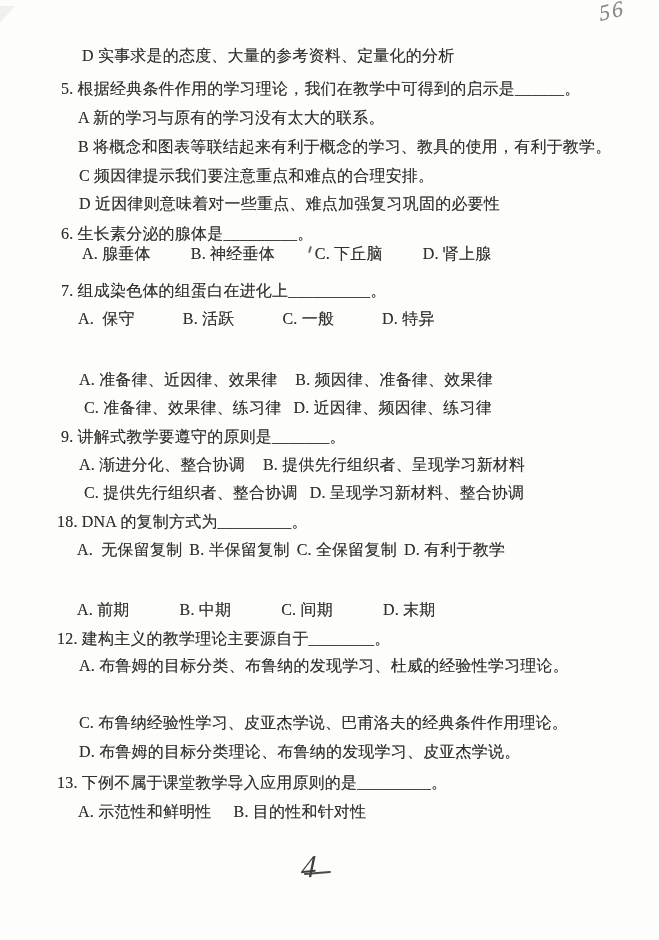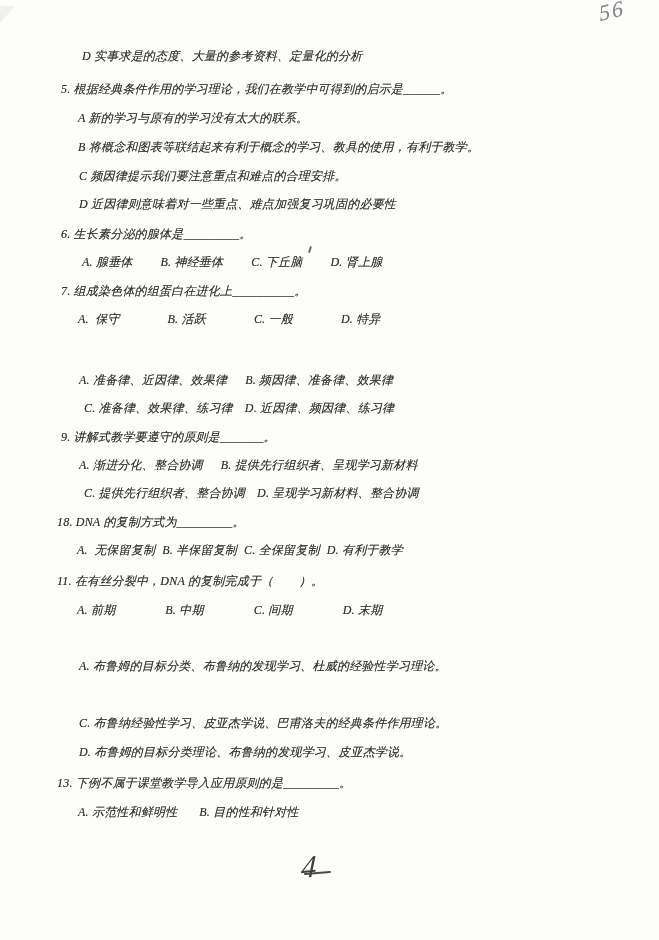--- a/index.html
+++ b/index.html
@@ -8,26 +8,25 @@
     width: 659px;
     height: 940px;
     margin: 0 auto;
     background: #fdfdfc;
     overflow: hidden;
     font-family: "Liberation Serif", "DejaVu Serif", serif;
     color: #333230;
   }
   .line {
     position: absolute;
-    font-size: 12px;
+    font-size: 16px;
     line-height: 20px;
     white-space: pre;
     letter-spacing: 0.2px;
     text-shadow: 0 0 0.5px rgba(50,50,48,0.55);
-    font-style: italic;
   }
   .row { display: flex; }
   .cell { white-space: pre; }
   .hand-corner {
     position: absolute;
     top: -2px;
     left: 599px;
     font-size: 22px;
     font-style: italic;
     color: #8b8b8b;
@@ -84,21 +83,21 @@
 
   <div class="line" style="top:46px;left:82px">D 实事求是的态度、大量的参考资料、定量化的分析</div>
 
   <div class="line" style="top:79px;left:61px">5. 根据经典条件作用的学习理论，我们在教学中可得到的启示是______。</div>
   <div class="line" style="top:108px;left:78px">A 新的学习与原有的学习没有太大的联系。</div>
   <div class="line" style="top:137px;left:78px">B 将概念和图表等联结起来有利于概念的学习、教具的使用，有利于教学。</div>
   <div class="line" style="top:166px;left:79px">C 频因律提示我们要注意重点和难点的合理安排。</div>
   <div class="line" style="top:194px;left:79px">D 近因律则意味着对一些重点、难点加强复习巩固的必要性</div>
 
   <div class="line" style="top:224px;left:61px">6. 生长素分泌的腺体是_________。</div>
-  <div class="line row" style="top:252px;left:82px;gap:28px">
+  <div class="line row" style="top:244px;left:82px;gap:40px">
     <span class="cell">A. 腺垂体</span>
     <span class="cell">B. 神经垂体</span>
     <span class="cell">C. 下丘脑</span>
     <span class="cell">D. 肾上腺</span>
   </div>
   <div class="stray-mark"></div>
 
   <div class="line" style="top:281px;left:61px">7. 组成染色体的组蛋白在进化上__________。</div>
   <div class="line row" style="top:309px;left:78px;gap:48px">
     <span class="cell">A.  保守</span>
@@ -127,28 +126,28 @@
   </div>
 
   <div class="line" style="top:512px;left:57px">18. DNA 的复制方式为_________。</div>
   <div class="line row" style="top:540px;left:77px;gap:7px">
     <span class="cell">A.  无保留复制</span>
     <span class="cell">B. 半保留复制</span>
     <span class="cell">C. 全保留复制</span>
     <span class="cell">D. 有利于教学</span>
   </div>
 
-  <div class="line" style="top:571px;left:57px">11. 在有丝分裂中，DNA 的复制完成于（        ）。</div>
   <div class="line row" style="top:600px;left:77px;gap:50px">
     <span class="cell">A. 前期</span>
     <span class="cell">B. 中期</span>
     <span class="cell">C. 间期</span>
     <span class="cell">D. 末期</span>
   </div>
 
+  <div class="line" style="top:629px;left:57px">12. 建构主义的教学理论主要源自于________。</div>
   <div class="line" style="top:656px;left:79px">A. 布鲁姆的目标分类、布鲁纳的发现学习、杜威的经验性学习理论。</div>
   <div class="line" style="top:713px;left:79px">C. 布鲁纳经验性学习、皮亚杰学说、巴甫洛夫的经典条件作用理论。</div>
   <div class="line" style="top:742px;left:79px">D. 布鲁姆的目标分类理论、布鲁纳的发现学习、皮亚杰学说。</div>
 
   <div class="line" style="top:773px;left:57px">13. 下例不属于课堂教学导入应用原则的是_________。</div>
   <div class="line row" style="top:802px;left:78px;gap:22px">
     <span class="cell">A. 示范性和鲜明性</span>
     <span class="cell">B. 目的性和针对性</span>
   </div>
 

